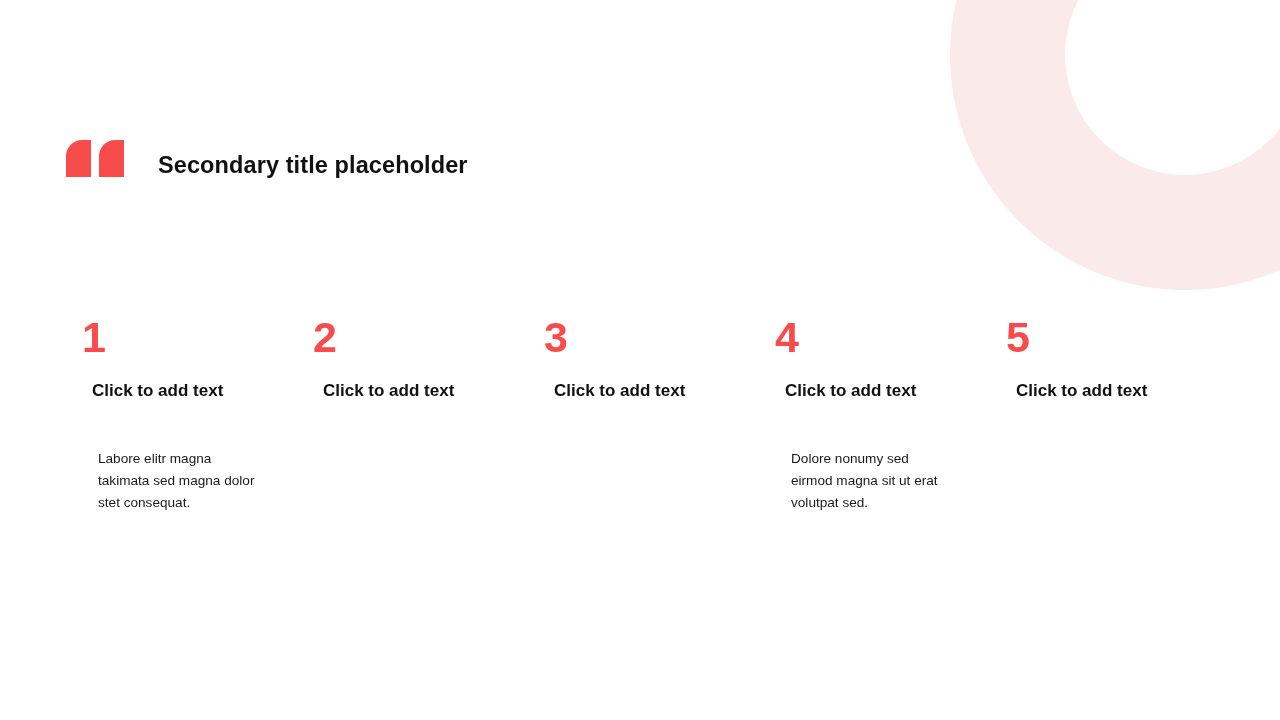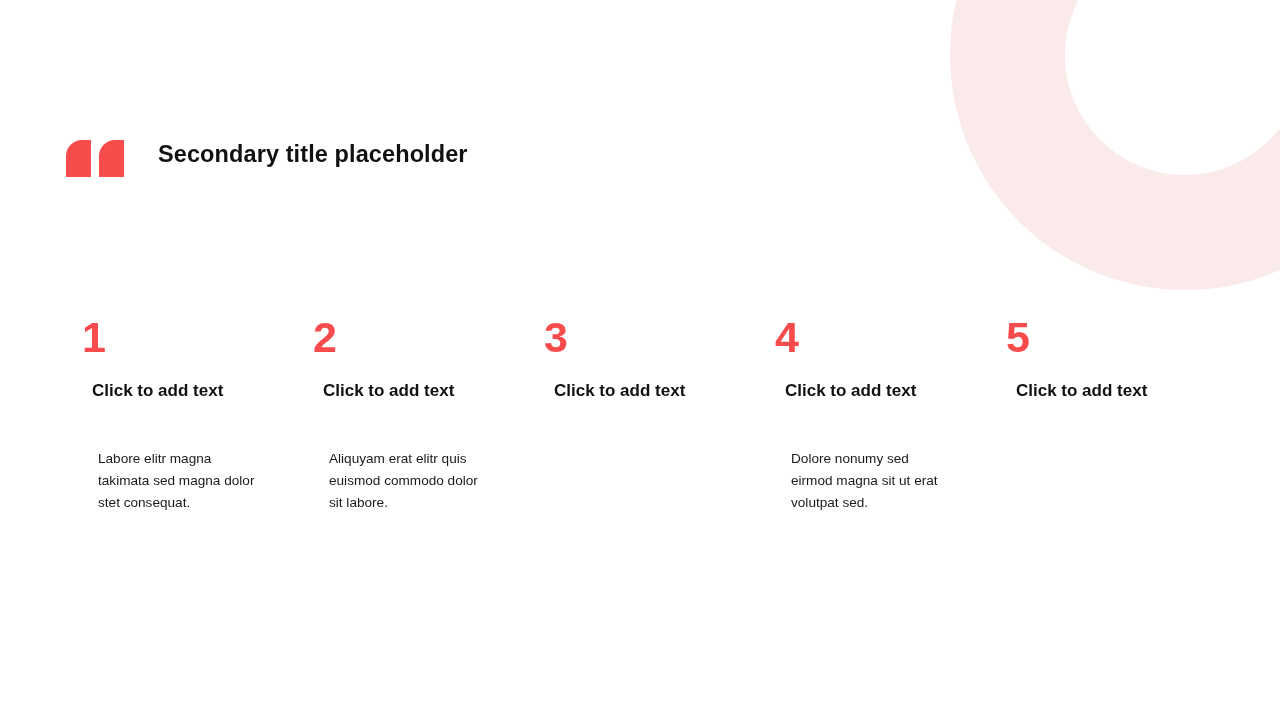--- a/index.html
+++ b/index.html
@@ -32,21 +32,21 @@
     border: 115px solid #fbeaea;
     box-sizing: border-box;
   }
 
   
   #header {
     position: absolute;
     left: 66px;
     top: 140px;
     display: flex;
-    align-items: flex-start;
+    align-items: center;
   }
   .quote-mark {
     width: 58px;
     height: 48px;
     display: block;
     flex: 0 0 auto;
   }
   .header-title {
     font-size: 23.5px;
     font-weight: bold;
@@ -118,21 +118,20 @@
 
   <div class="col">
     <div class="col-number">1</div>
     <div class="col-heading">Click to add text</div>
     <div class="col-body">Labore elitr magna takimata sed magna dolor stet consequat.</div>
   </div>
 
   <div class="col">
     <div class="col-number">2</div>
     <div class="col-heading">Click to add text</div>
-    <div class="col-body">Aliquyam erat elitr quis euismod commodo dolor sit labore.</div>
   </div>
 
   <div class="col">
     <div class="col-number">3</div>
     <div class="col-heading">Click to add text</div>
   </div>
 
   <div class="col">
     <div class="col-number">4</div>
     <div class="col-heading">Click to add text</div>

